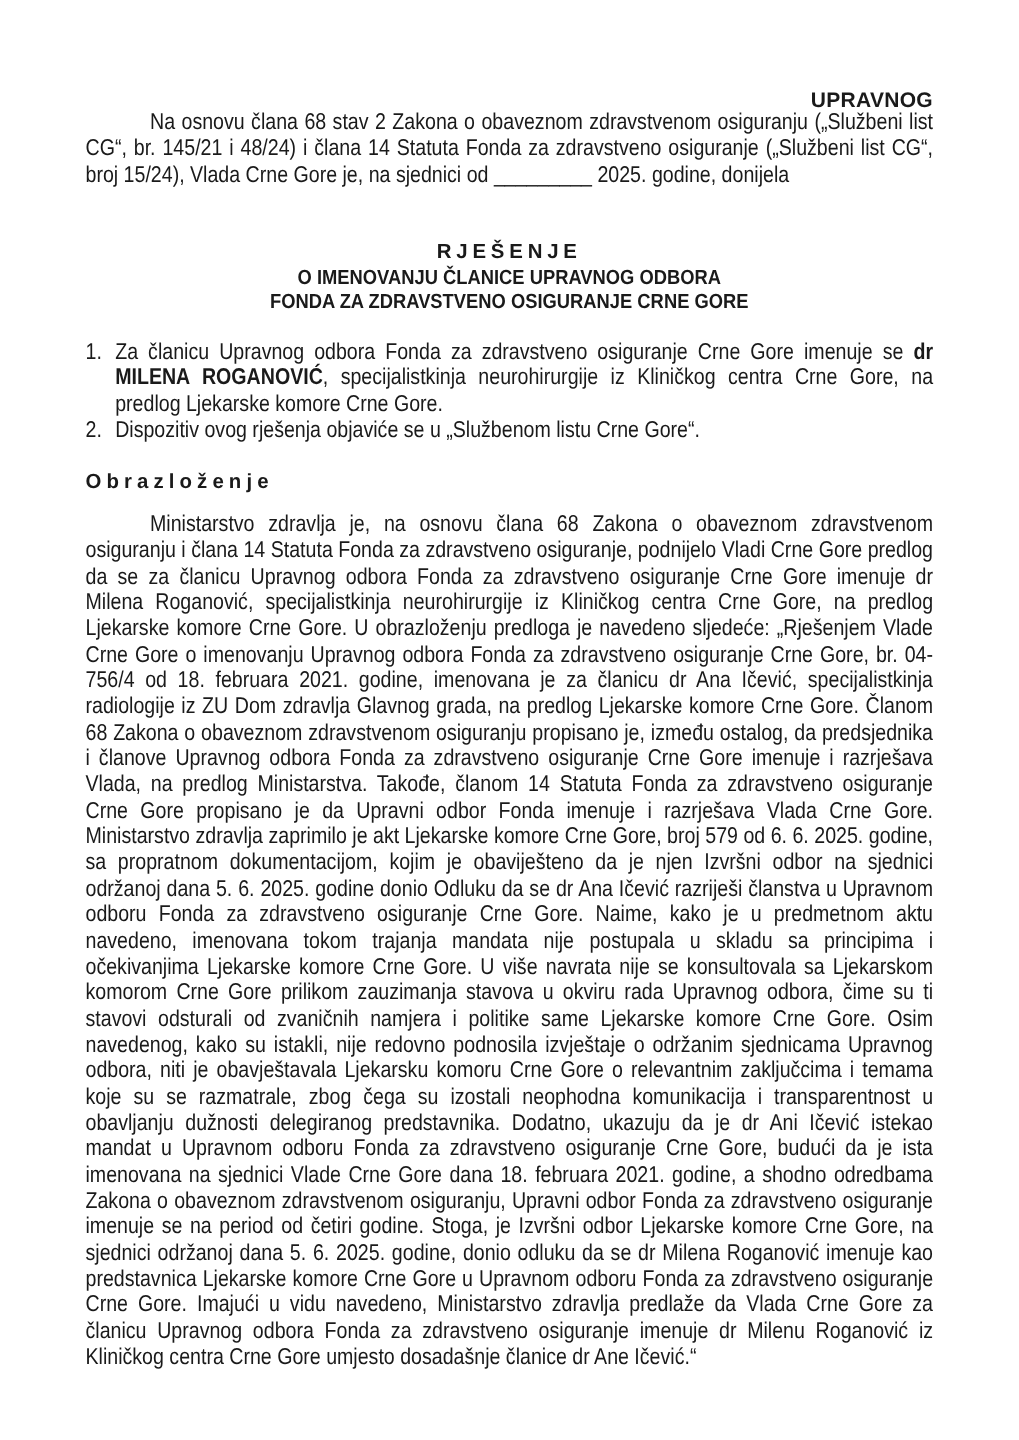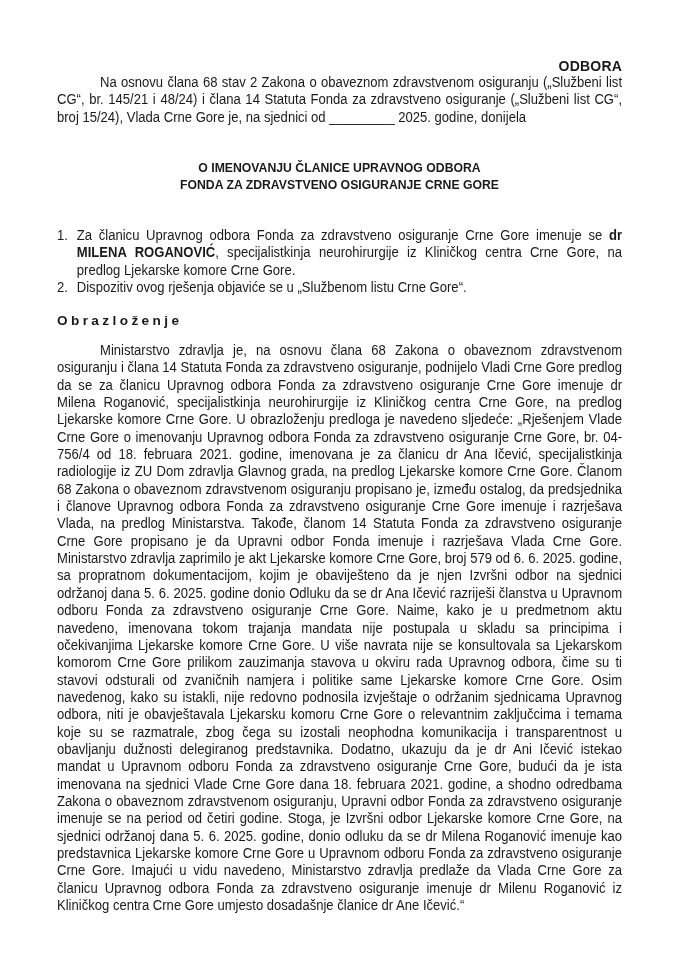--- a/index.html
+++ b/index.html
@@ -106,27 +106,28 @@
     }
     b.bold-name {
       font-weight: bold;
     }
   </style>
 </head>
 <body>
 
 <div class="page">
 
-  <div class="marker">ODBORA</div>
+  <div class="marker">UPRAVNOG</div>
 
   <div class="intro narrow">
     <p>Na osnovu člana 68 stav 2 Zakona o obaveznom zdravstvenom osiguranju („Službeni list CG“, br. 145/21 i 48/24) i člana 14 Statuta Fonda za zdravstveno osiguranje („Službeni list CG“, broj 15/24), Vlada Crne Gore je, na sjednici od _________ 2025. godine, donijela</p>
   </div>
 
   <div class="title-block">
+    <div class="title-main">RJEŠENJE</div>
     <span class="title-sub">O  IMENOVANJU ČLANICE UPRAVNOG ODBORA</span>
     <span class="title-sub">FONDA ZA ZDRAVSTVENO OSIGURANJE CRNE GORE</span>
   </div>
 
   <ol class="decision-list narrow">
     <li class="decision-item">
       <span class="decision-num">1.</span>
       <span class="decision-text"><span>Za članicu Upravnog odbora Fonda za zdravstveno osiguranje Crne Gore imenuje se </span><b class="bold-name">dr MILENA ROGANOVIĆ</b><span>, specijalistkinja neurohirurgije iz Kliničkog centra Crne Gore, na predlog Ljekarske komore Crne Gore.</span></span>
     </li>
     <li class="decision-item">

